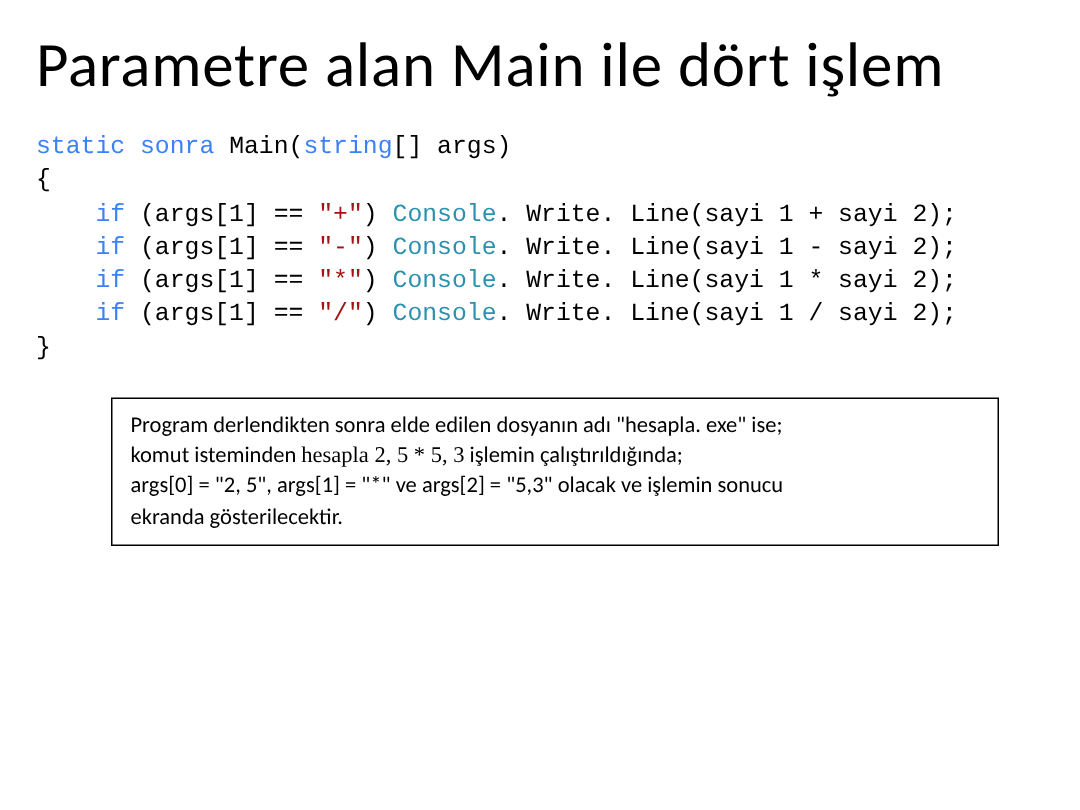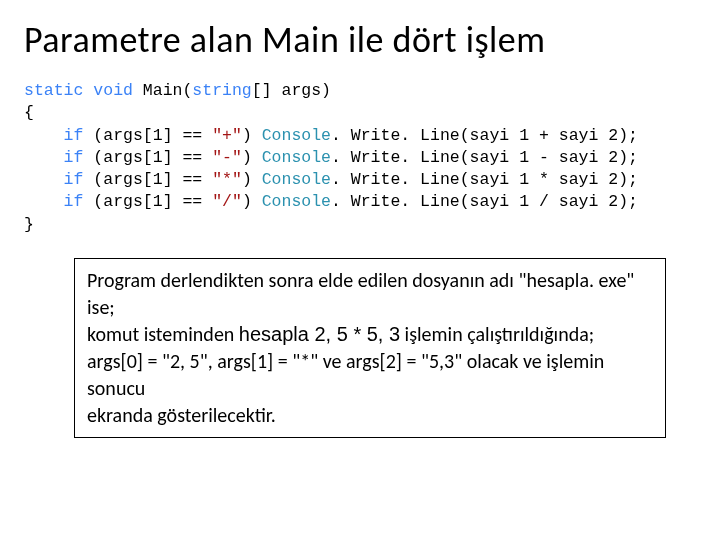--- a/index.html
+++ b/index.html
@@ -6,21 +6,21 @@
     margin: 0;
     padding: 18px 24px;
     font-family: Calibri, Arial, sans-serif;
     background: #fff;
     color: #000;
     width: 720px;
     height: 540px;
     box-sizing: border-box;
   }
   h1 {
-    font-size: 36px;
+    font-size: 42px;
     font-weight: 400;
     margin: 0 0 18px 0;
     letter-spacing: 0.5px;
   }
   .code-area {
     font-family: Consolas, "Courier New", monospace;
     font-size: 16.5px;
     line-height: 1.35;
     position: relative;
   }
@@ -37,40 +37,40 @@
     font-size: 15px;
     line-height: 1.2;
     color: #000;
     white-space: normal;
     width: 390px;
   }
   .note-box {
     border: 1px solid #000;
     padding: 8px 12px;
     margin: 22px 30px 0 50px;
-    font-size: 20px;
+    font-size: 15px;
     line-height: 1.35;
   }
   .note-box .mono {
-    font-family: Liberation Sans, sans-serif;
+    font-family: Liberation Serif, serif;
     color: #000;
   }
 </style>
 </head>
 <body>
 
 <h1>Parametre alan Main ile dört işlem</h1>
 
 <div class="code-area">
 
   <div class="annot">
     <br>
   </div>
 
-  <div class="code-line"><span class="kw">static</span> <span class="kw">void</span> <span>Main</span>(<span class="kw">string</span><span>[] args)</span></div>
+  <div class="code-line"><span class="kw">static</span> <span class="kw">sonra</span> <span>Main</span>(<span class="kw">string</span><span>[] args)</span></div>
 
   <div class="code-line">{</div>
 
 
 
   <div class="code-line">    <span class="kw">if</span><span> (args[1] == </span><span class="str">"+"</span><span>) </span><span class="typ">Console</span><span>. Write. Line(sayi 1 </span><span>+</span><span> sayi 2);</span></div>
 
   <div class="code-line">    <span class="kw">if</span><span> (args[1] == </span><span class="str">"-"</span><span>) </span><span class="typ">Console</span><span>. Write. Line(sayi 1 </span><span>-</span><span> sayi 2);</span></div>
 
   <div class="code-line">    <span class="kw">if</span><span> (args[1] == </span><span class="str">"*"</span><span>) </span><span class="typ">Console</span><span>. Write. Line(sayi 1 </span><span>*</span><span> sayi 2);</span></div>

